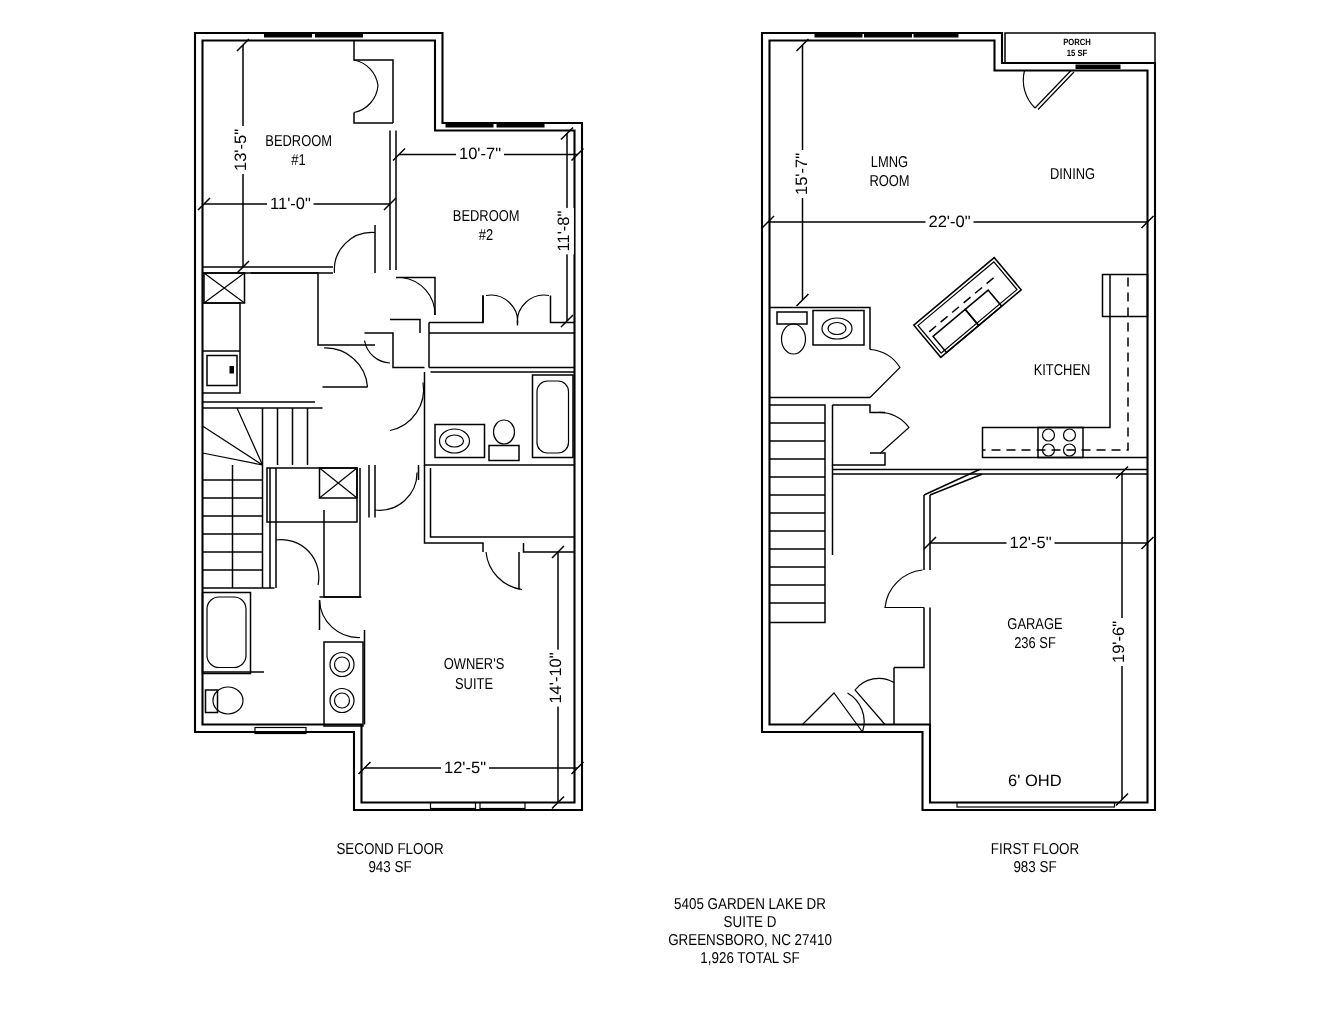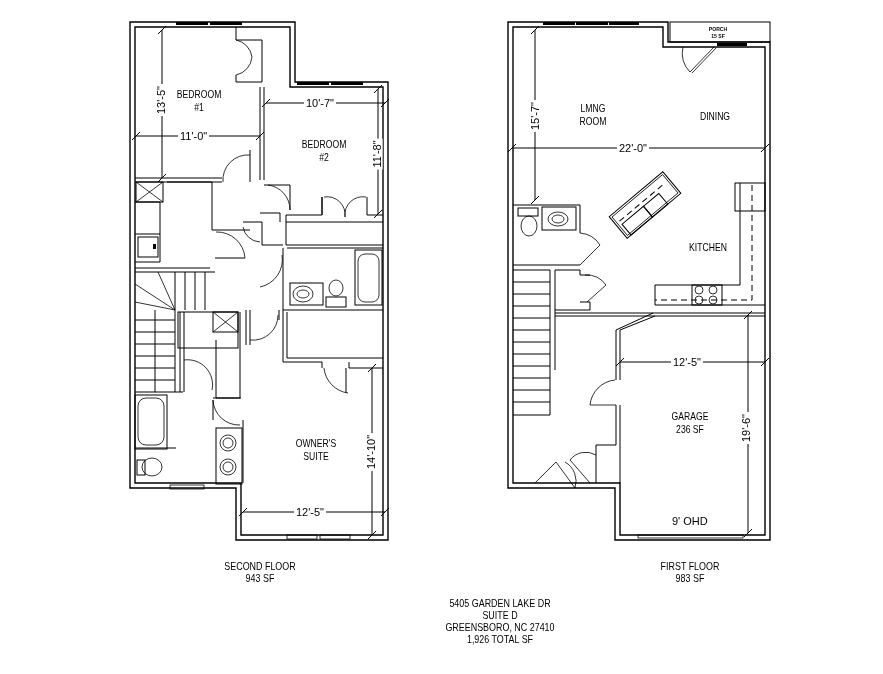--- a/index.html
+++ b/index.html
@@ -246,21 +246,21 @@
 <div class="lbl" style="left:683px; top:241px; width:50px;">KITCHEN</div>
 <div class="lbl" style="left:665px; top:410px; width:50px;">
   <div>GARAGE</div>
   <div>236 SF</div>
 </div>
 
 <div class="dimtxt vdim" style="left:519px; top:110px;">15'-7"</div>
 <div class="dimtxt" style="left:617px; top:142px;">22'-0"</div>
 <div class="dimtxt" style="left:671px; top:356px;">12'-5"</div>
 <div class="dimtxt vdim" style="left:730px; top:422px;">19'-6"</div>
-<div class="dimtxt" style="left:670px; top:515px;">9' OHD</div>
+<div class="dimtxt" style="left:670px; top:515px;">6' OHD</div>
 
 <div class="caption" style="left:210px; top:560px; width:100px;">
   <div>SECOND FLOOR</div>
   <div>943 SF</div>
 </div>
 <div class="caption" style="left:640px; top:560px; width:100px;">
   <div>FIRST FLOOR</div>
   <div>983 SF</div>
 </div>
 <div class="caption" style="left:430px; top:597px; width:140px;">

